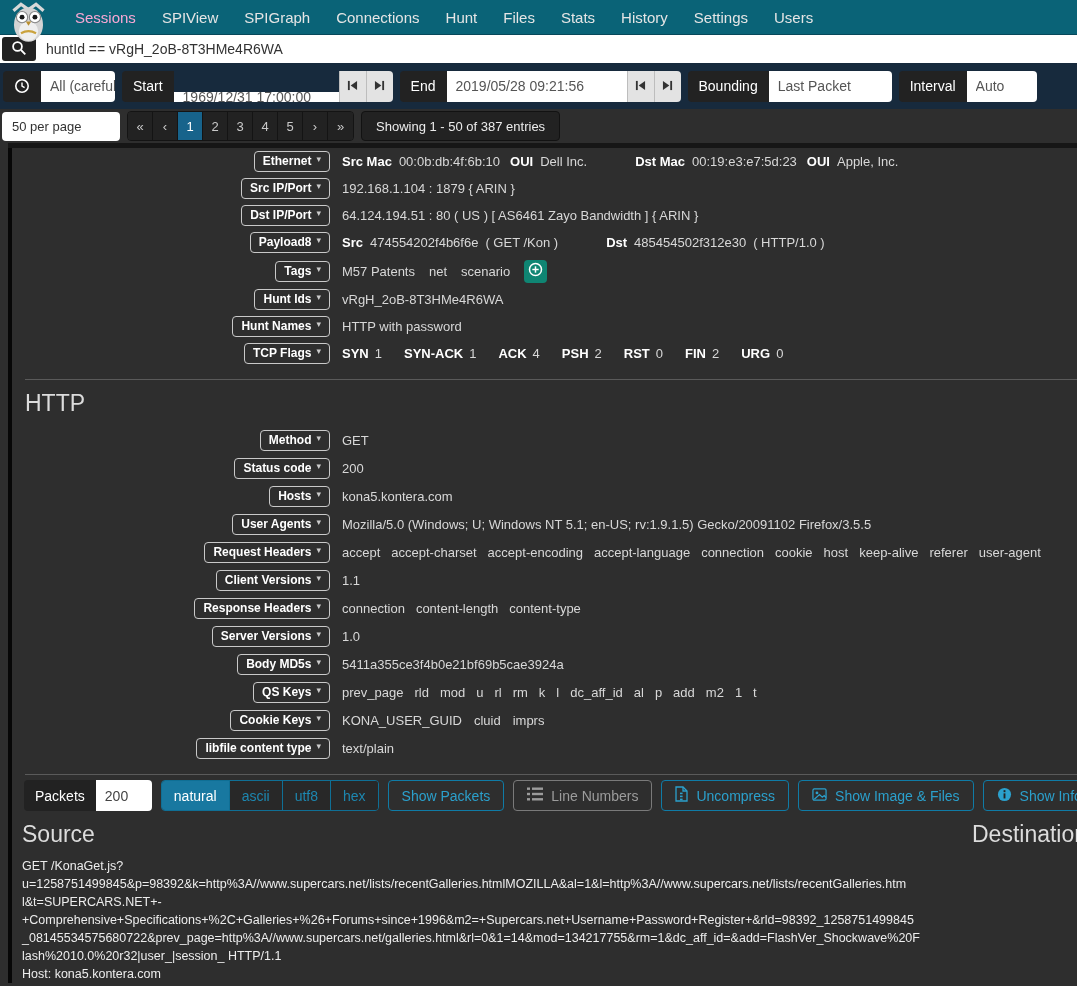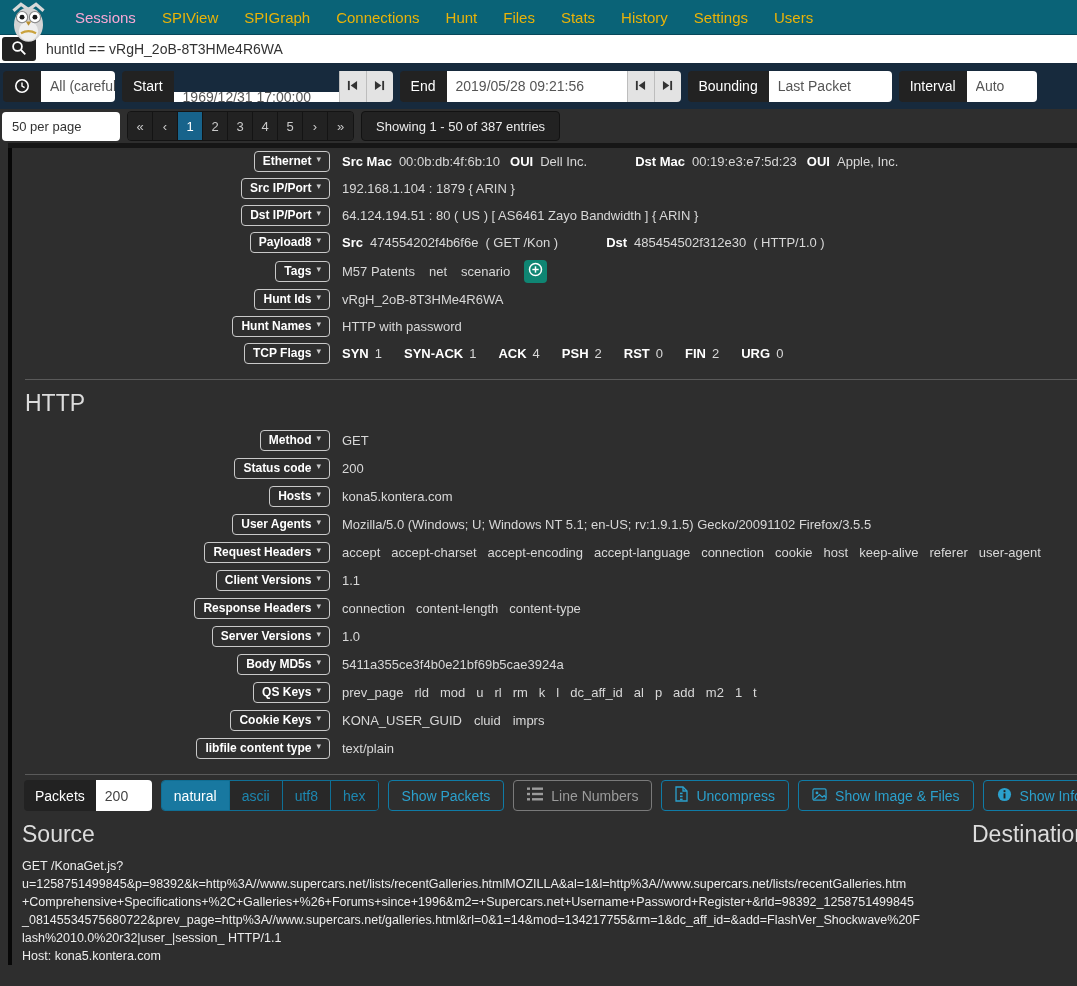--- a/index.html
+++ b/index.html
@@ -4,21 +4,21 @@
 <style>
   * { box-sizing: border-box; margin: 0; padding: 0; }
   html, body { width: 1077px; height: 986px; overflow: hidden; }
   body { background: #2e2e2e; font-family: "Liberation Sans", sans-serif; position: relative; }
   button { font-family: inherit; cursor: pointer; }
   input { font-family: inherit; }
 
   
   .topnav { height: 35px; background: #0a6377; display: flex; align-items: center; padding-left: 62px; position: relative; border-bottom: 1px solid #07485a; }
   .owl { position: absolute; left: 7px; top: 1px; width: 43px; height: 43px; z-index: 6; cursor: pointer; }
-  .nav-item { padding: 0 13px; font-size: 15px; color: #eab308; text-decoration: none; cursor: pointer; }
+  .nav-item { padding: 0 13px; font-size: 15px; color: #e5e5e5; text-decoration: none; cursor: pointer; }
   .nav-item.active { color: #f9a8d4; }
 
   
   .search-row { height: 28px; background: #fff; display: flex; align-items: center; }
   .search-btn { width: 34px; height: 24px; margin-left: 2px; background: #222; border: none; border-radius: 3px; display: flex; align-items: center; justify-content: center; flex-shrink: 0; }
   .search-input { flex: 1; border: none; outline: none; font-size: 14px; color: #333; padding: 0 10px; height: 24px; }
 
   
   .timebar { height: 46px; background: #172a3d; display: flex; align-items: center; padding: 0 3px; gap: 7px; }
   .igroup { display: flex; height: 31px; border-radius: 4px; overflow: hidden; flex-shrink: 0; }
@@ -581,19 +581,20 @@
 
   </div>
 
   <div class="viewer-heads">
     <span class="viewer-title">Source</span>
     <span class="viewer-title dest-title">Destination</span>
   </div>
   <div class="src-text">
       <div class="src-line">GET /KonaGet.js?</div>
       <div class="src-line">u=1258751499845&amp;p=98392&amp;k=http%3A//www.supercars.net/lists/recentGalleries.htmlMOZILLA&amp;al=1&amp;l=http%3A//www.supercars.net/lists/recentGalleries.htm</div>
+      <div class="src-line">l&amp;t=SUPERCARS.NET+-</div>
       <div class="src-line">+Comprehensive+Specifications+%2C+Galleries+%26+Forums+since+1996&amp;m2=+Supercars.net+Username+Password+Register+&amp;rld=98392_1258751499845</div>
       <div class="src-line">_08145534575680722&amp;prev_page=http%3A//www.supercars.net/galleries.html&amp;rl=0&amp;1=14&amp;mod=134217755&amp;rm=1&amp;dc_aff_id=&amp;add=FlashVer_Shockwave%20F</div>
       <div class="src-line">lash%2010.0%20r32|user_|session_ HTTP/1.1</div>
       <div class="src-line">Host: kona5.kontera.com</div>
     </div>
 
 </div>
 
 </body></html>

